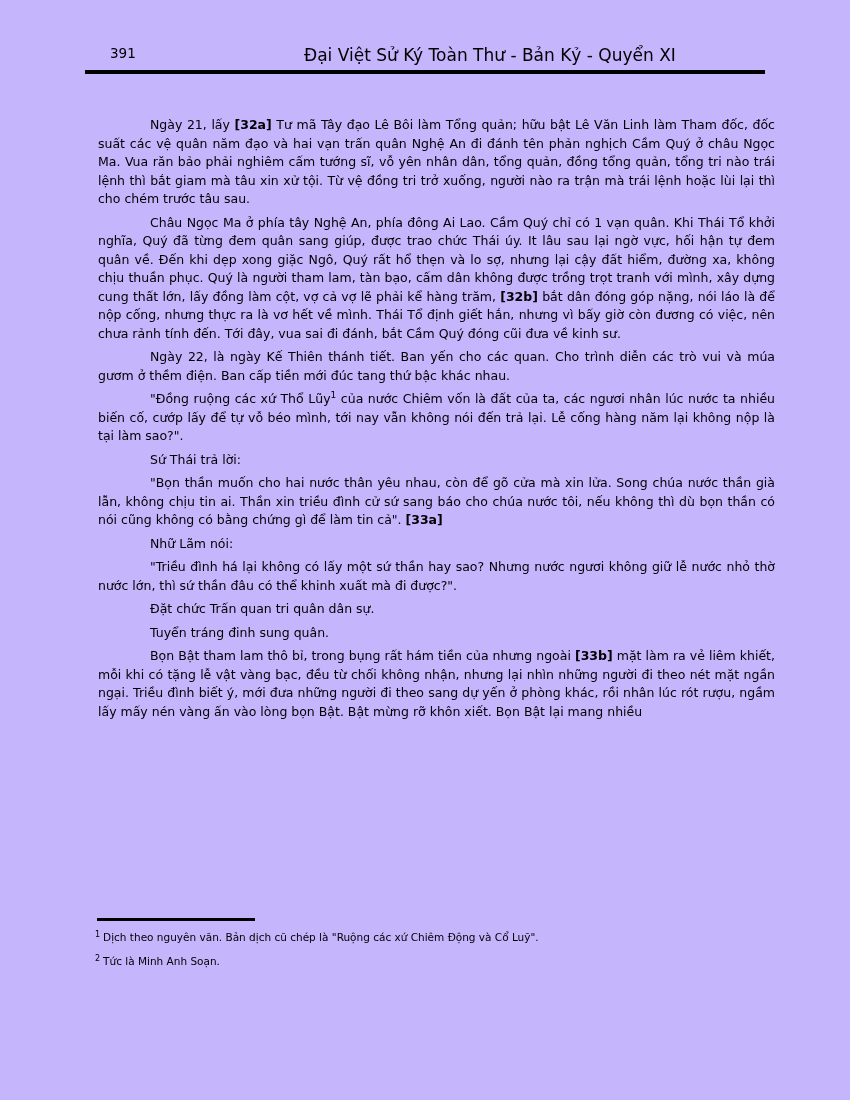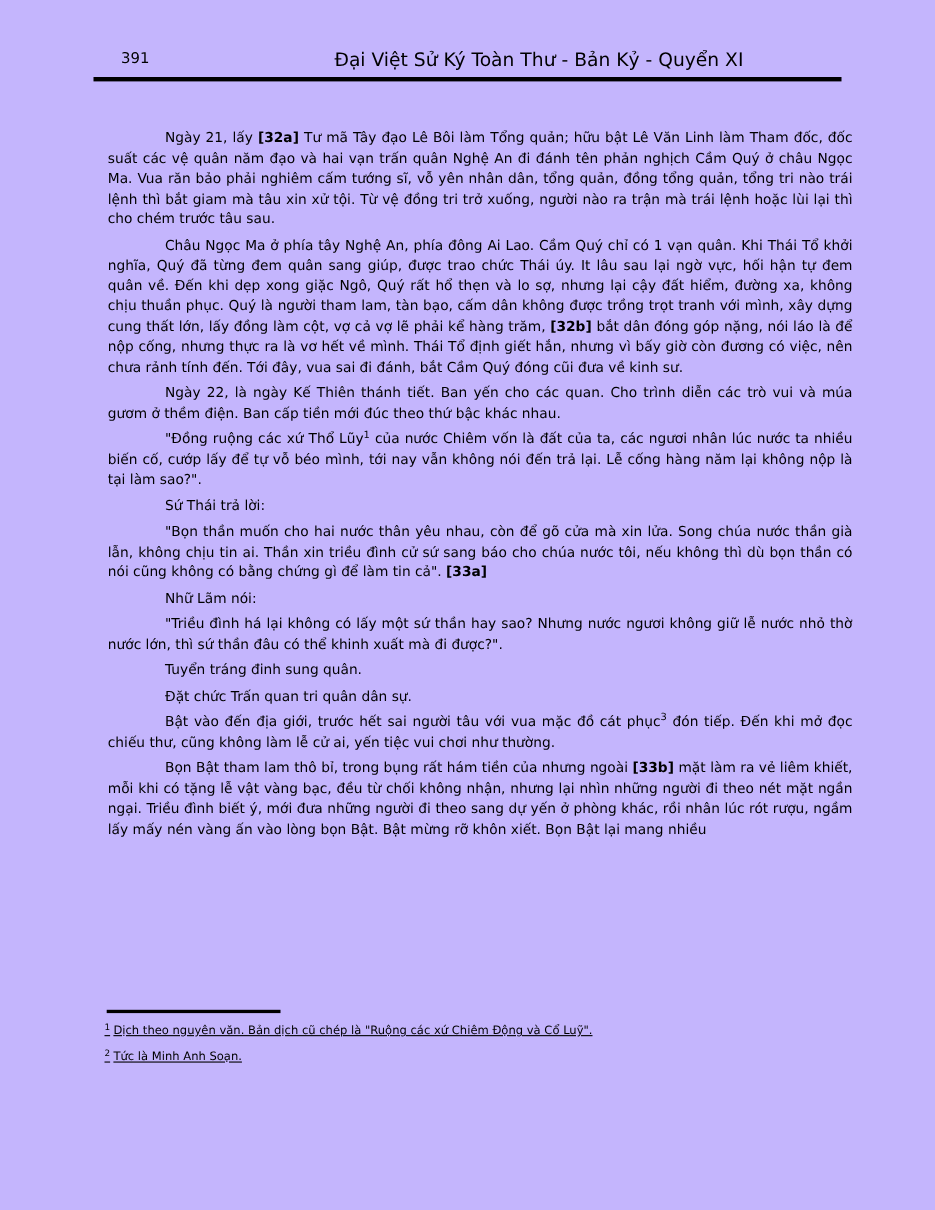--- a/index.html
+++ b/index.html
@@ -67,21 +67,20 @@
     height: 2.5px;
     background: #000000;
   }
   .footnotes {
     position: absolute;
     left: 95px;
     top: 930px;
     width: 660px;
     font-size: 10.5px;
     line-height: 14px;
-    text-decoration: underline;
   }
   .footnote {
     margin-bottom: 10px;
   }
   .footnote sup {
     font-size: 8px;
     line-height: 0;
     vertical-align: super;
     margin-right: 3px;
   }
@@ -94,29 +93,28 @@
   <div>
     <span class="page-number">391</span>
     <span class="page-title">Đại Việt Sử Ký Toàn Thư - Bản Kỷ - Quyển XI</span>
   </div>
 
   <div class="header-rule"></div>
 
   <div class="content">
       <p><span>Ngày 21, lấy </span><b>[32a]</b><span> Tư mã Tây đạo Lê Bôi làm Tổng quản; hữu bật Lê Văn Linh làm Tham đốc, đốc suất các vệ quân năm đạo và hai vạn trấn quân Nghệ An đi đánh tên phản nghịch Cầm Quý ở châu Ngọc Ma. Vua răn bảo phải nghiêm cấm tướng sĩ, vỗ yên nhân dân, tổng quản, đồng tổng quản, tổng tri nào trái lệnh thì bắt giam mà tâu xin xử tội. Từ vệ đồng tri trở xuống, người nào ra trận mà trái lệnh hoặc lùi lại thì cho chém trước tâu sau.</span></p>
       <p><span>Châu Ngọc Ma ở phía tây Nghệ An, phía đông Ai Lao. Cầm Quý chỉ có 1 vạn quân. Khi Thái Tổ khởi nghĩa, Quý đã từng đem quân sang giúp, được trao chức Thái úy. It lâu sau lại ngờ vực, hối hận tự đem quân về. Đến khi dẹp xong giặc Ngô, Quý rất hổ thẹn và lo sợ, nhưng lại cậy đất hiểm, đường xa, không chịu thuần phục. Quý là người tham lam, tàn bạo, cấm dân không được trồng trọt tranh với mình, xây dựng cung thất lớn, lấy đồng làm cột, vợ cả vợ lẽ phải kể hàng trăm, </span><b>[32b]</b><span> bắt dân đóng góp nặng, nói láo là để nộp cống, nhưng thực ra là vơ hết về mình. Thái Tổ định giết hắn, nhưng vì bấy giờ còn đương có việc, nên chưa rảnh tính đến. Tới đây, vua sai đi đánh, bắt Cầm Quý đóng cũi đưa về kinh sư.</span></p>
-      <p><span>Ngày 22, là ngày Kế Thiên thánh tiết. Ban yến cho các quan. Cho trình diễn các trò vui và múa gươm ở thềm điện. Ban cấp tiền mới đúc theo thứ bậc khác nhau.</span></p>
+      <p><span>Ngày 22, là ngày Kế Thiên thánh tiết. Ban yến cho các quan. Cho trình diễn các trò vui và múa gươm ở thềm điện. Ban cấp tiền mới đúc tang thứ bậc khác nhau.</span></p>
       <p><span>"Đồng ruộng các xứ Thổ Lũy</span><sup>1</sup><span> của nước Chiêm vốn là đất của ta, các ngươi nhân lúc nước ta nhiều biến cố, cướp lấy để tự vỗ béo mình, tới nay vẫn không nói đến trả lại. Lễ cống hàng năm lại không nộp là tại làm sao?".</span></p>
       <p><span>Sứ Thái trả lời:</span></p>
       <p><span>"Bọn thần muốn cho hai nước thân yêu nhau, còn để gõ cửa mà xin lửa. Song chúa nước thần già lẫn, không chịu tin ai. Thần xin triều đình cử sứ sang báo cho chúa nước tôi, nếu không thì dù bọn thần có nói cũng không có bằng chứng gì để làm tin cả". </span><b>[33a]</b></p>
       <p><span>Nhữ Lãm nói:</span></p>
       <p><span>"Triều đình há lại không có lấy một sứ thần hay sao? Nhưng nước ngươi không giữ lễ nước nhỏ thờ nước lớn, thì sứ thần đâu có thể khinh xuất mà đi được?".</span></p>
+      <p><span>Đặt chức Trấn quan tri quân dân sự.</span></p>
       <p><span>Tuyển tráng đinh sung quân.</span></p>
-      <p><span>Đặt chức Trấn quan tri quân dân sự.</span></p>
-      <p><span>Bật vào đến địa giới, trước hết sai người tâu với vua mặc đồ cát phục</span><sup>3</sup><span> đón tiếp. Đến khi mở đọc chiếu thư, cũng không làm lễ cử ai, yến tiệc vui chơi như thường.</span></p>
       <p><span>Bọn Bật tham lam thô bỉ, trong bụng rất hám tiền của nhưng ngoài </span><b>[33b]</b><span> mặt làm ra vẻ liêm khiết, mỗi khi có tặng lễ vật vàng bạc, đều từ chối không nhận, nhưng lại nhìn những người đi theo nét mặt ngần ngại. Triều đình biết ý, mới đưa những người đi theo sang dự yến ở phòng khác, rồi nhân lúc rót rượu, ngầm lấy mấy nén vàng ấn vào lòng bọn Bật. Bật mừng rỡ khôn xiết. Bọn Bật lại mang nhiều</span></p>
     </div>
 
   <div class="footnote-sep"></div>
 
   <div class="footnotes">
     <div class="footnote">
       <sup>1</sup><span>Dịch theo nguyên văn. Bản dịch cũ chép là "Ruộng các xứ Chiêm Động và Cổ Luỹ".</span>
     </div>
     <div class="footnote">

